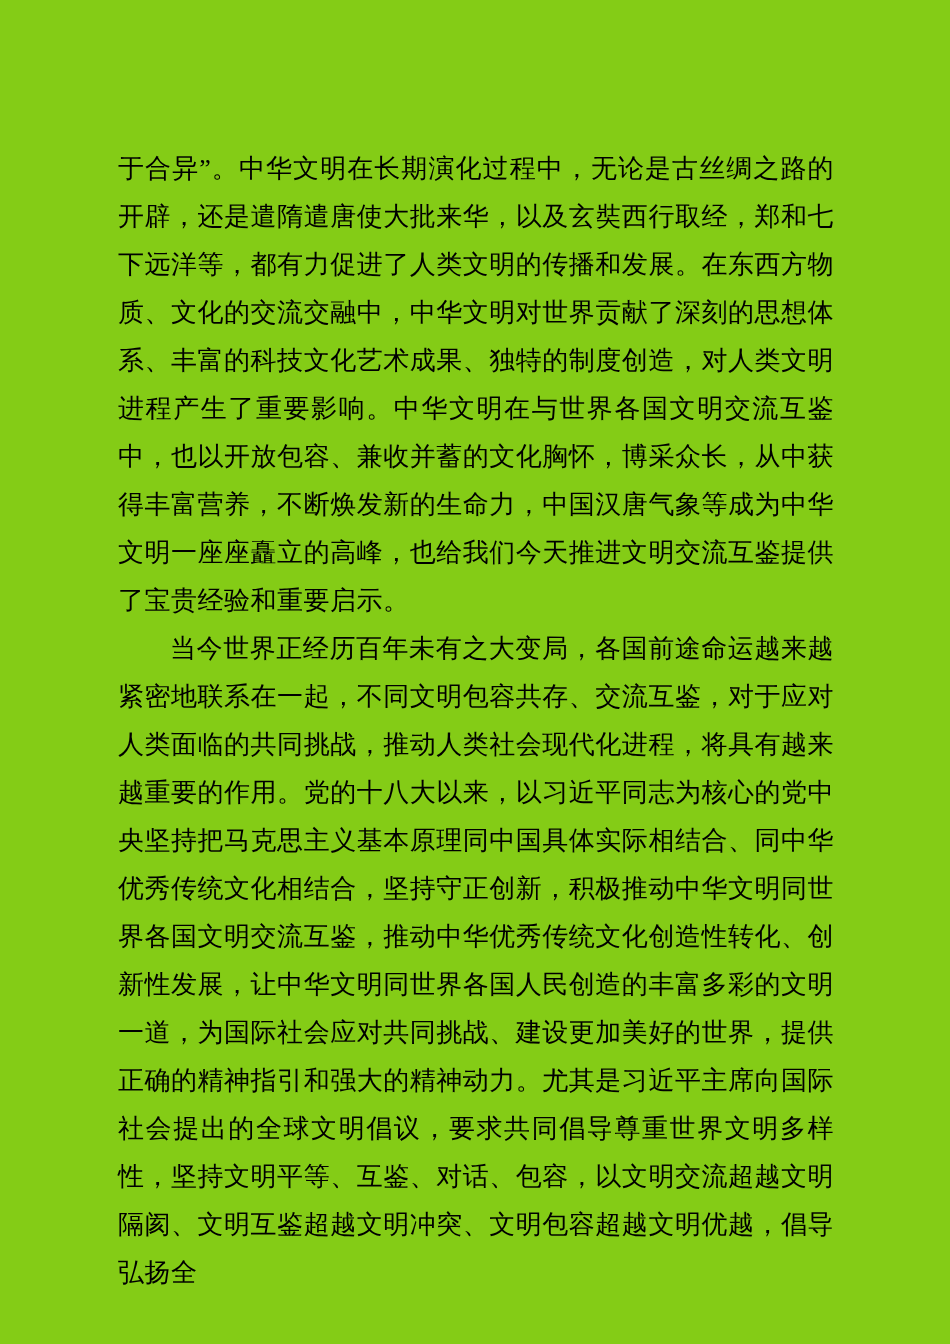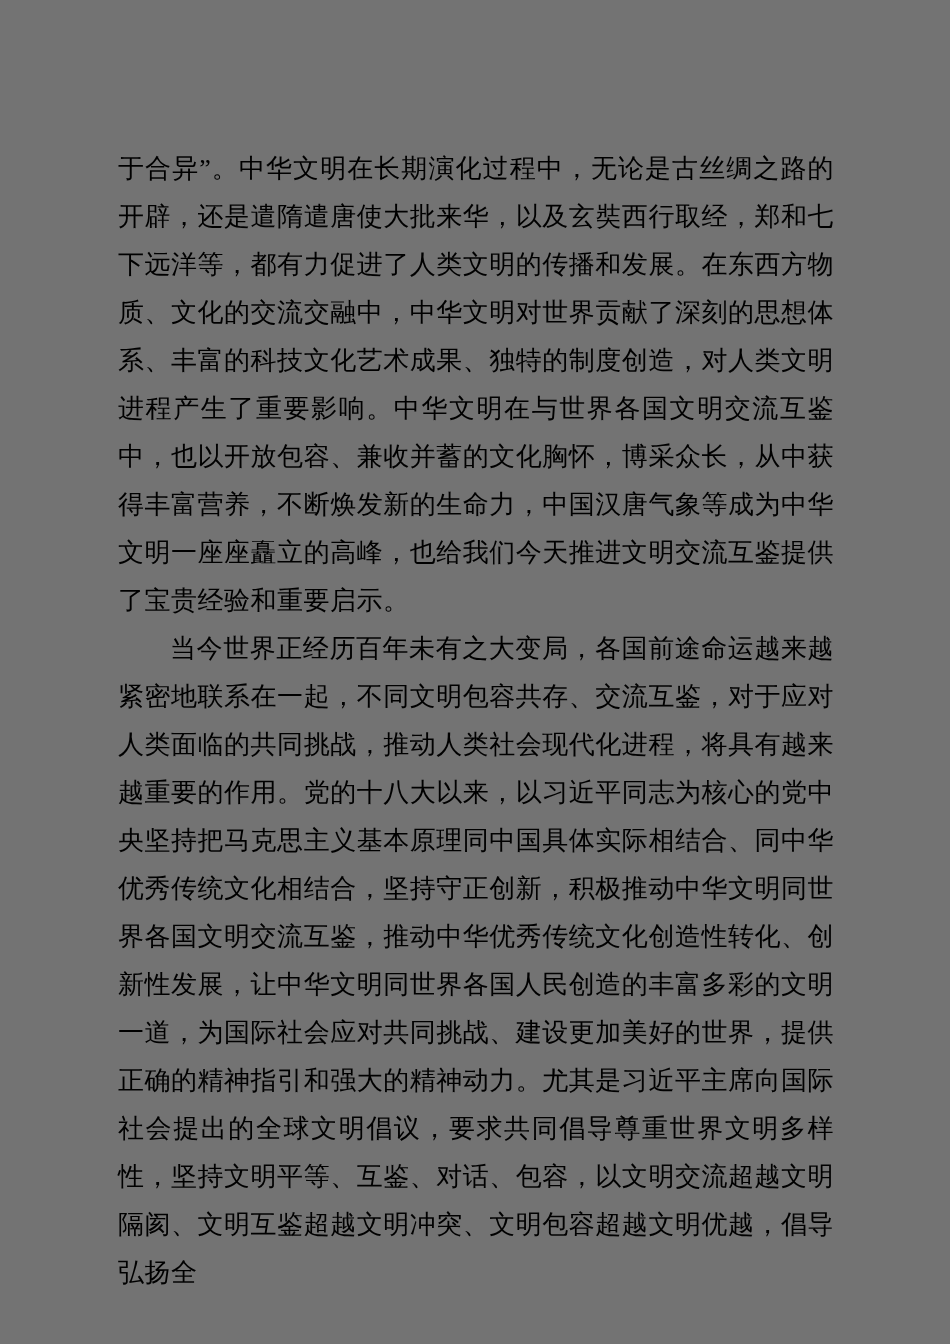--- a/index.html
+++ b/index.html
@@ -4,21 +4,21 @@
 <style>
   html, body {
     margin: 0;
     padding: 0;
     background: #ffffff;
   }
   .page {
     position: relative;
     width: 950px;
     height: 1344px;
-    background: #737373;
+    background: #84cc16;
     overflow: hidden;
     font-family: "Liberation Serif", "DejaVu Serif", serif;
   }
   .text-block {
     position: absolute;
     left: 118px;
     top: 145px;
     width: 716px;
     color: #000000;
   }

